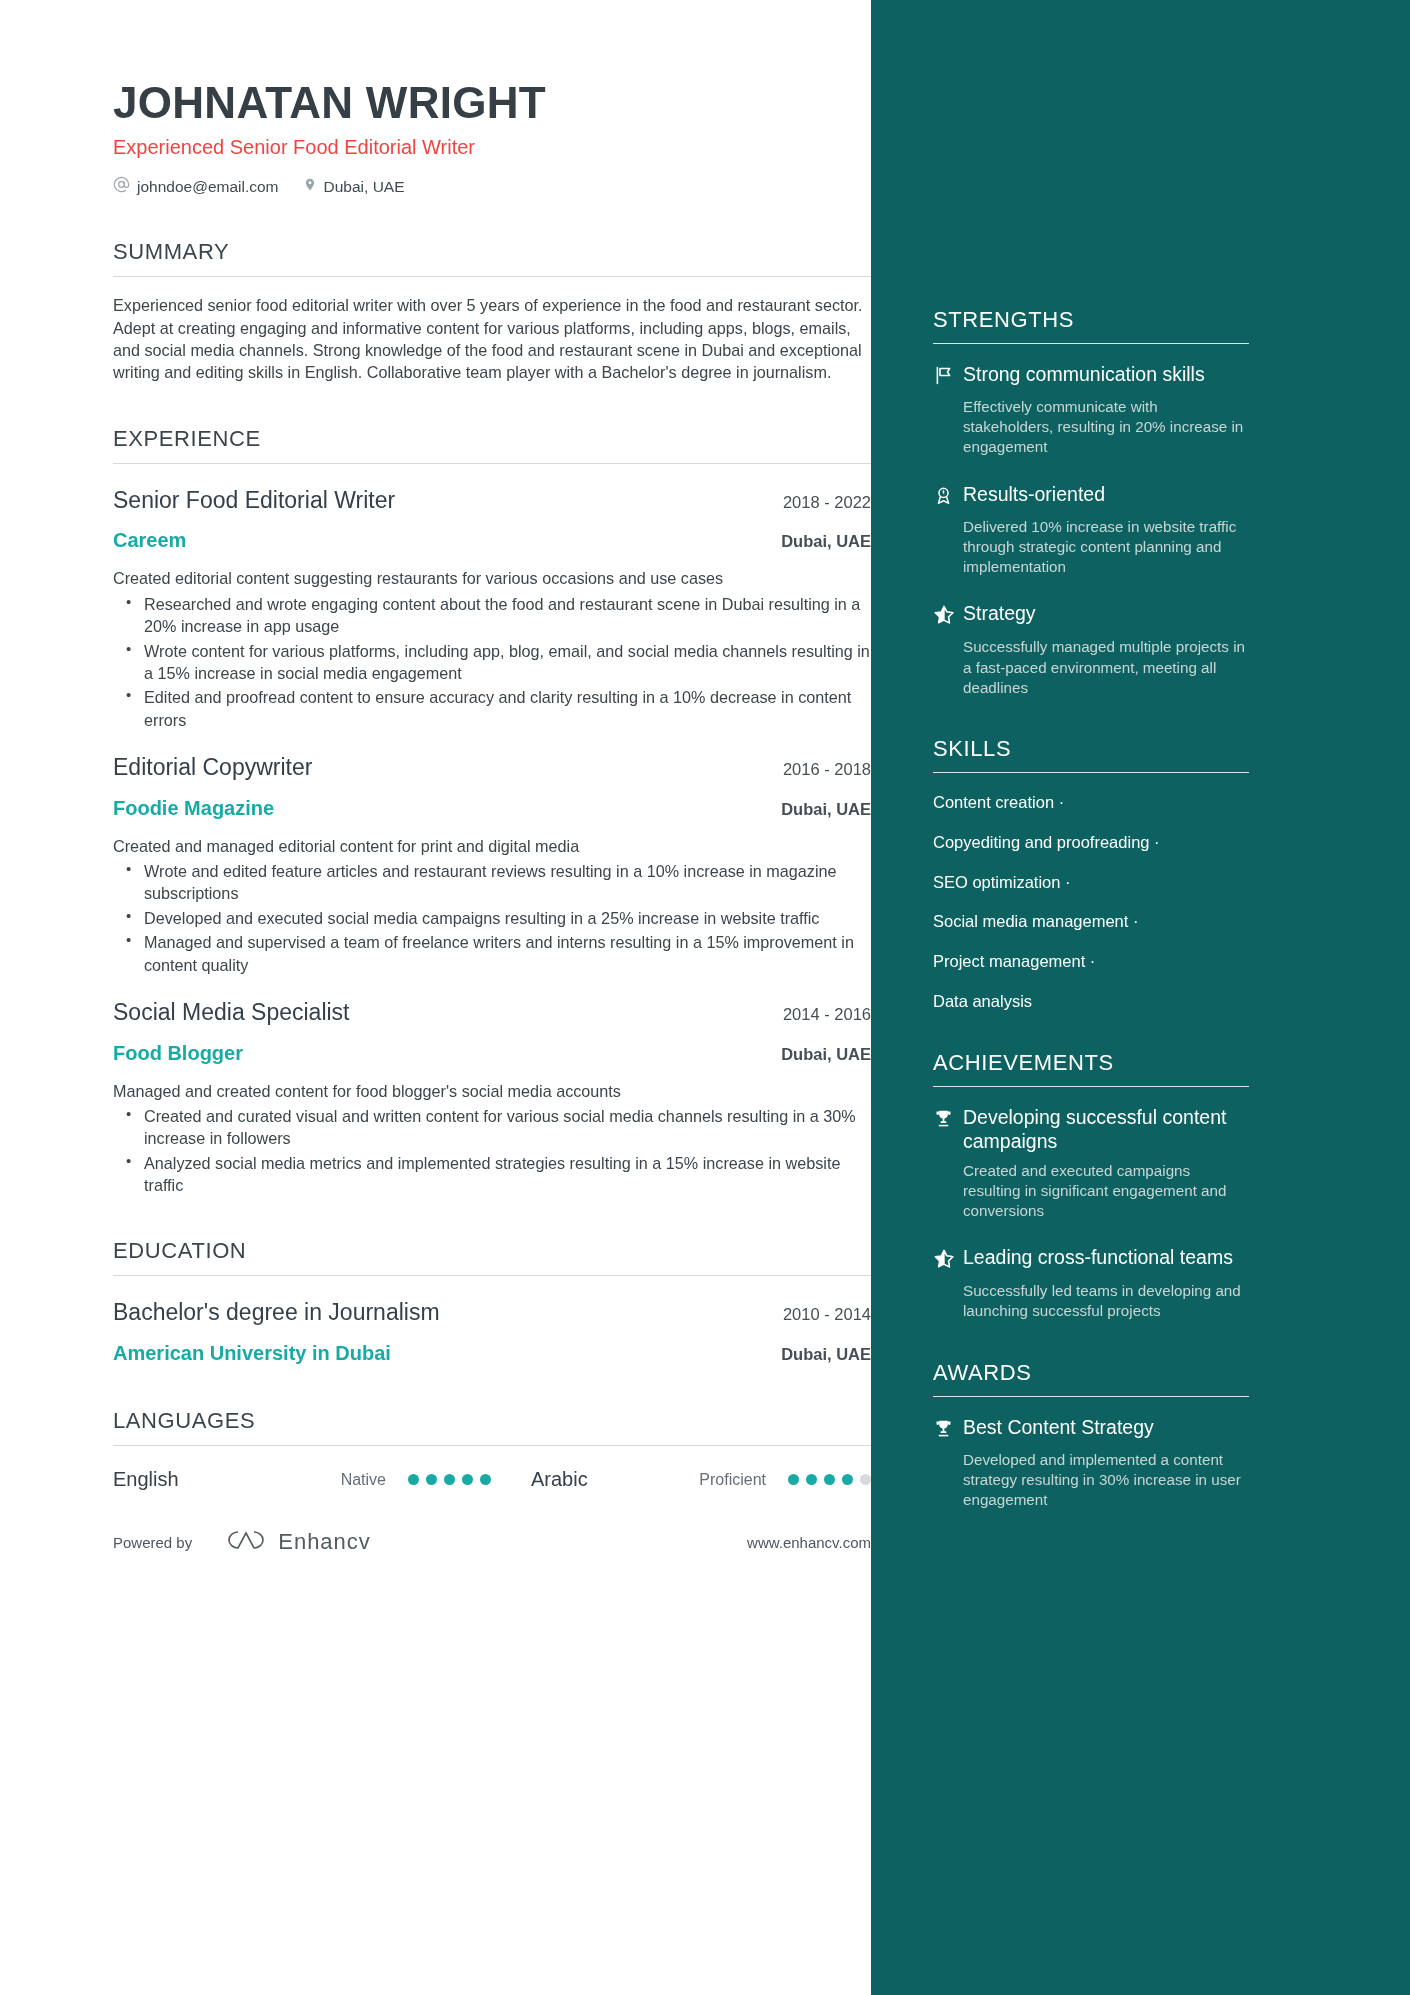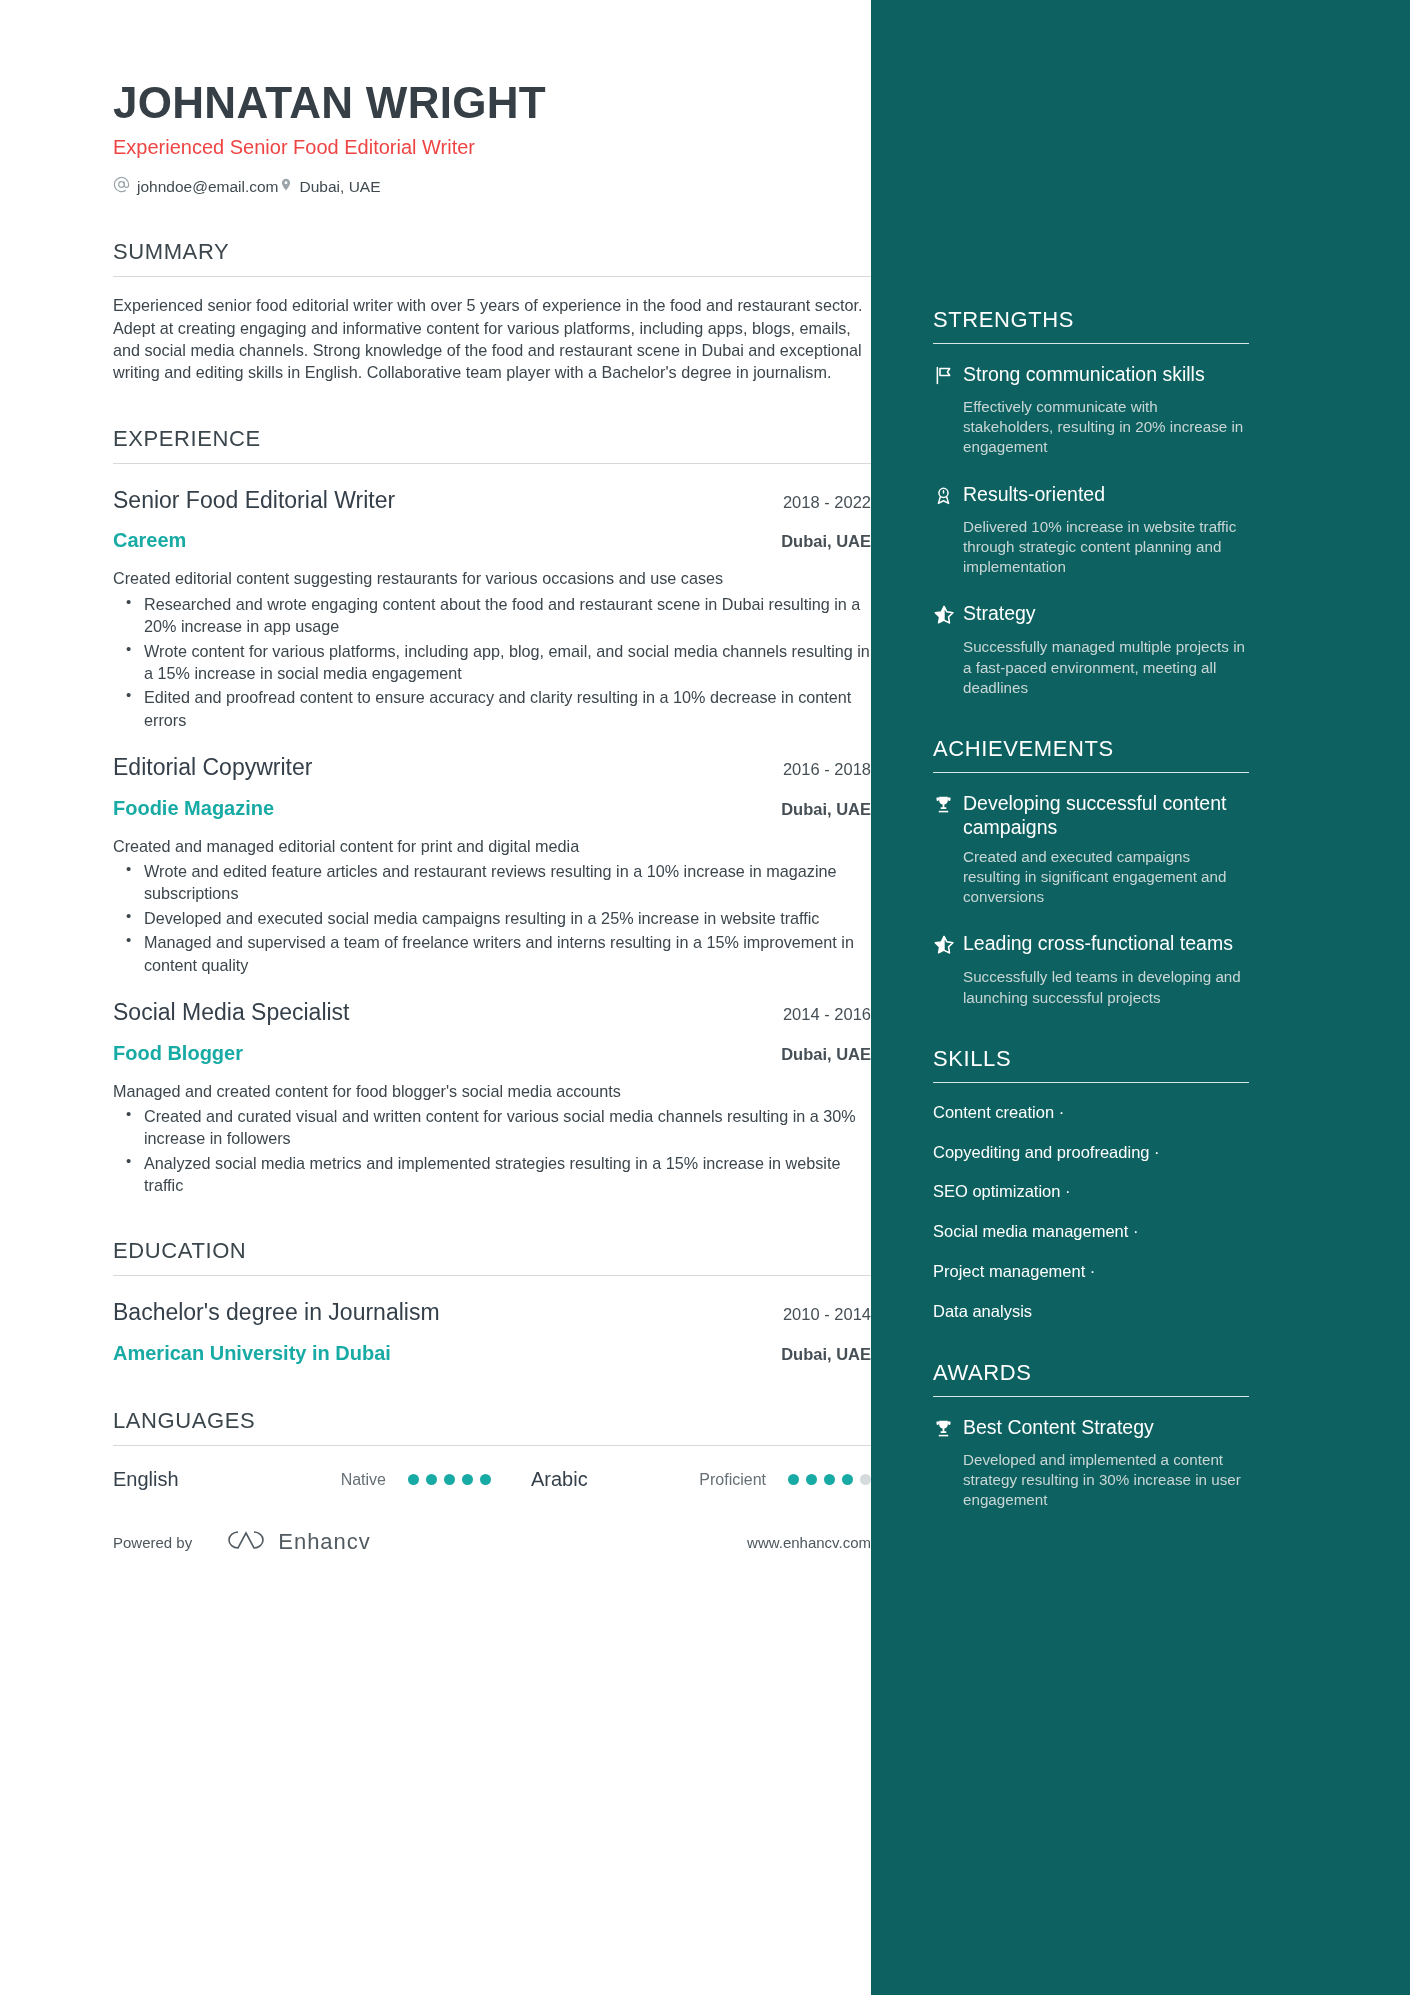--- a/index.html
+++ b/index.html
@@ -32,20 +32,21 @@
   }
   .headline {
     font-size: 20px;
     color: #ef4444;
     margin-top: 8px;
     line-height: 1.25;
   }
   .contact-row {
     display: flex;
     align-items: center;
+    gap: 24px;
     margin-top: 16px;
     font-size: 15.5px;
     color: #3f4a50;
   }
   .contact-item { display: flex; align-items: center; gap: 7px; }
   .contact-item svg { flex: none; }
 
   .sec { margin-top: 42px; }
   .sec-title {
     font-size: 22px;
@@ -372,80 +373,80 @@
             <svg width="22" height="22" viewBox="0 0 24 24" fill="#ffffff" stroke="#ffffff" stroke-width="1.5" stroke-linejoin="round">
               <path d="M12 2.6l3 6 6.6.9-4.8 4.6 1.2 6.5L12 17.5 6 20.6l1.2-6.5L2.4 9.5 9 8.6z"></path>
               <path d="M12 2.6l3 6 6.6.9-4.8 4.6 1.2 6.5L12 17.5z" fill="#0d6160"></path>
             </svg>
           </span>
           <div class="r-body">
             <div class="r-item-title">Strategy</div>
           </div>
         </div>
         <div class="r-item-desc">Successfully managed multiple projects in a fast-paced environment, meeting all deadlines</div>
-      </div>
-
-      <div class="r-sec sp-sec">
-        <div class="r-title">ACHIEVEMENTS</div>
-        <div class="r-rule"></div>
-
-        <div class="r-item">
-          <span class="r-icon">
-            <svg width="21" height="21" viewBox="0 0 24 24" fill="#ffffff">
-              <path d="M7 3h10v4a5 5 0 0 1-4 4.9V15h2.2v2H8.8v-2H11v-3.1A5 5 0 0 1 7 7z"></path>
-              <path d="M4 4h3v2.2A2.4 2.4 0 0 1 4.6 8 2.4 2.4 0 0 1 4 6.4z"></path>
-              <path d="M20 4h-3v2.2A2.4 2.4 0 0 0 19.4 8 2.4 2.4 0 0 0 20 6.4z"></path>
-              <path d="M6.6 19.2h10.8V21H6.6z"></path>
-            </svg>
-          </span>
-          <div class="r-body">
-            <div class="r-item-title">Developing successful content campaigns</div>
-          </div>
-        </div>
-        <div class="r-item-desc">Created and executed campaigns resulting in significant engagement and conversions</div>
-
-        <div class="r-item" style="margin-top:24px;">
-          <span class="r-icon">
-            <svg width="22" height="22" viewBox="0 0 24 24" fill="#ffffff" stroke="#ffffff" stroke-width="1.5" stroke-linejoin="round">
-              <path d="M12 2.6l3 6 6.6.9-4.8 4.6 1.2 6.5L12 17.5 6 20.6l1.2-6.5L2.4 9.5 9 8.6z"></path>
-              <path d="M12 2.6l3 6 6.6.9-4.8 4.6 1.2 6.5L12 17.5z" fill="#0d6160"></path>
-            </svg>
-          </span>
-          <div class="r-body">
-            <div class="r-item-title">Leading cross-functional teams</div>
-          </div>
-        </div>
-        <div class="r-item-desc">Successfully led teams in developing and launching successful projects</div>
       </div>
 
       <div class="r-sec sp-sec">
         <div class="r-title">SKILLS</div>
         <div class="r-rule"></div>
         <div class="skill">Content creation ·</div>
         <div class="skill">Copyediting and proofreading ·</div>
         <div class="skill">SEO optimization ·</div>
         <div class="skill">Social media management ·</div>
         <div class="skill">Project management ·</div>
         <div class="skill">Data analysis</div>
       </div>
 
       <div class="r-sec sp-sec">
-        <div class="r-title">AWARDS</div>
+        <div class="r-title">ACHIEVEMENTS</div>
         <div class="r-rule"></div>
 
         <div class="r-item">
           <span class="r-icon">
             <svg width="21" height="21" viewBox="0 0 24 24" fill="#ffffff">
               <path d="M7 3h10v4a5 5 0 0 1-4 4.9V15h2.2v2H8.8v-2H11v-3.1A5 5 0 0 1 7 7z"></path>
               <path d="M4 4h3v2.2A2.4 2.4 0 0 1 4.6 8 2.4 2.4 0 0 1 4 6.4z"></path>
               <path d="M20 4h-3v2.2A2.4 2.4 0 0 0 19.4 8 2.4 2.4 0 0 0 20 6.4z"></path>
               <path d="M6.6 19.2h10.8V21H6.6z"></path>
             </svg>
           </span>
           <div class="r-body">
+            <div class="r-item-title">Developing successful content campaigns</div>
+          </div>
+        </div>
+        <div class="r-item-desc">Created and executed campaigns resulting in significant engagement and conversions</div>
+
+        <div class="r-item" style="margin-top:24px;">
+          <span class="r-icon">
+            <svg width="22" height="22" viewBox="0 0 24 24" fill="#ffffff" stroke="#ffffff" stroke-width="1.5" stroke-linejoin="round">
+              <path d="M12 2.6l3 6 6.6.9-4.8 4.6 1.2 6.5L12 17.5 6 20.6l1.2-6.5L2.4 9.5 9 8.6z"></path>
+              <path d="M12 2.6l3 6 6.6.9-4.8 4.6 1.2 6.5L12 17.5z" fill="#0d6160"></path>
+            </svg>
+          </span>
+          <div class="r-body">
+            <div class="r-item-title">Leading cross-functional teams</div>
+          </div>
+        </div>
+        <div class="r-item-desc">Successfully led teams in developing and launching successful projects</div>
+      </div>
+
+      <div class="r-sec sp-sec">
+        <div class="r-title">AWARDS</div>
+        <div class="r-rule"></div>
+
+        <div class="r-item">
+          <span class="r-icon">
+            <svg width="21" height="21" viewBox="0 0 24 24" fill="#ffffff">
+              <path d="M7 3h10v4a5 5 0 0 1-4 4.9V15h2.2v2H8.8v-2H11v-3.1A5 5 0 0 1 7 7z"></path>
+              <path d="M4 4h3v2.2A2.4 2.4 0 0 1 4.6 8 2.4 2.4 0 0 1 4 6.4z"></path>
+              <path d="M20 4h-3v2.2A2.4 2.4 0 0 0 19.4 8 2.4 2.4 0 0 0 20 6.4z"></path>
+              <path d="M6.6 19.2h10.8V21H6.6z"></path>
+            </svg>
+          </span>
+          <div class="r-body">
             <div class="r-item-title">Best Content Strategy</div>
           </div>
         </div>
         <div class="r-item-desc">Developed and implemented a content strategy resulting in 30% increase in user engagement</div>
       </div>
 
     </div>
   </div>
 
 </div>

